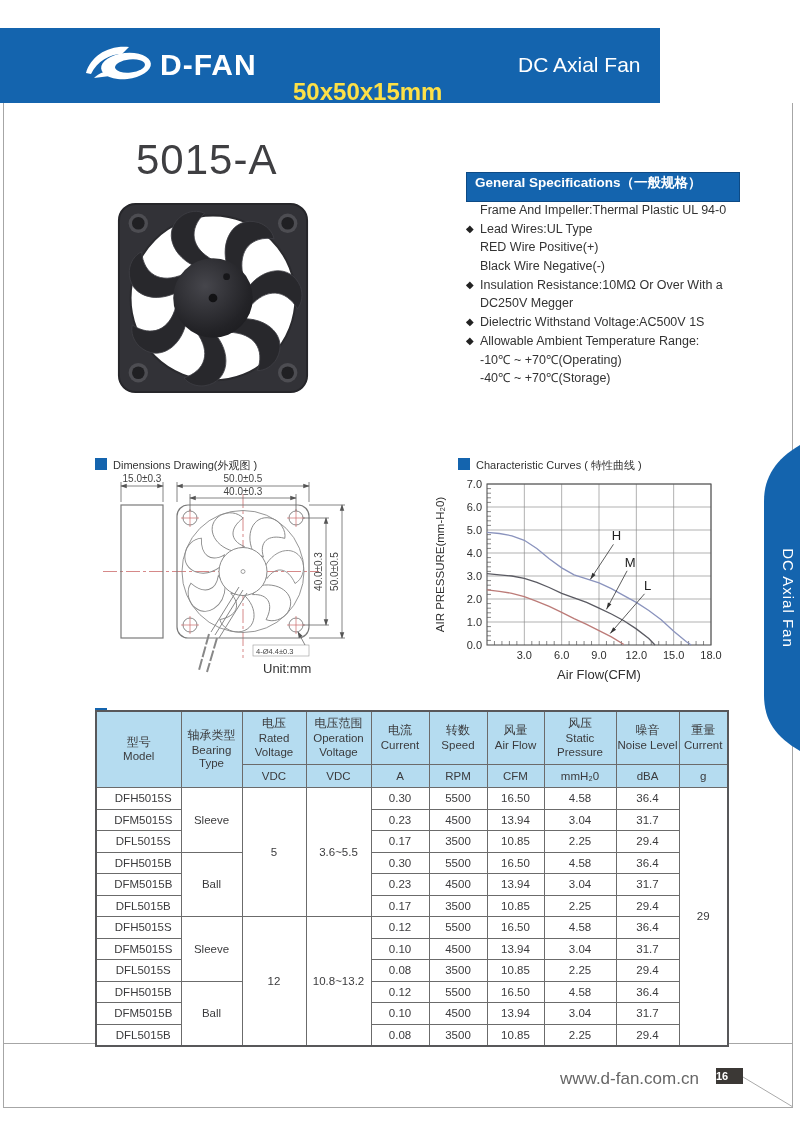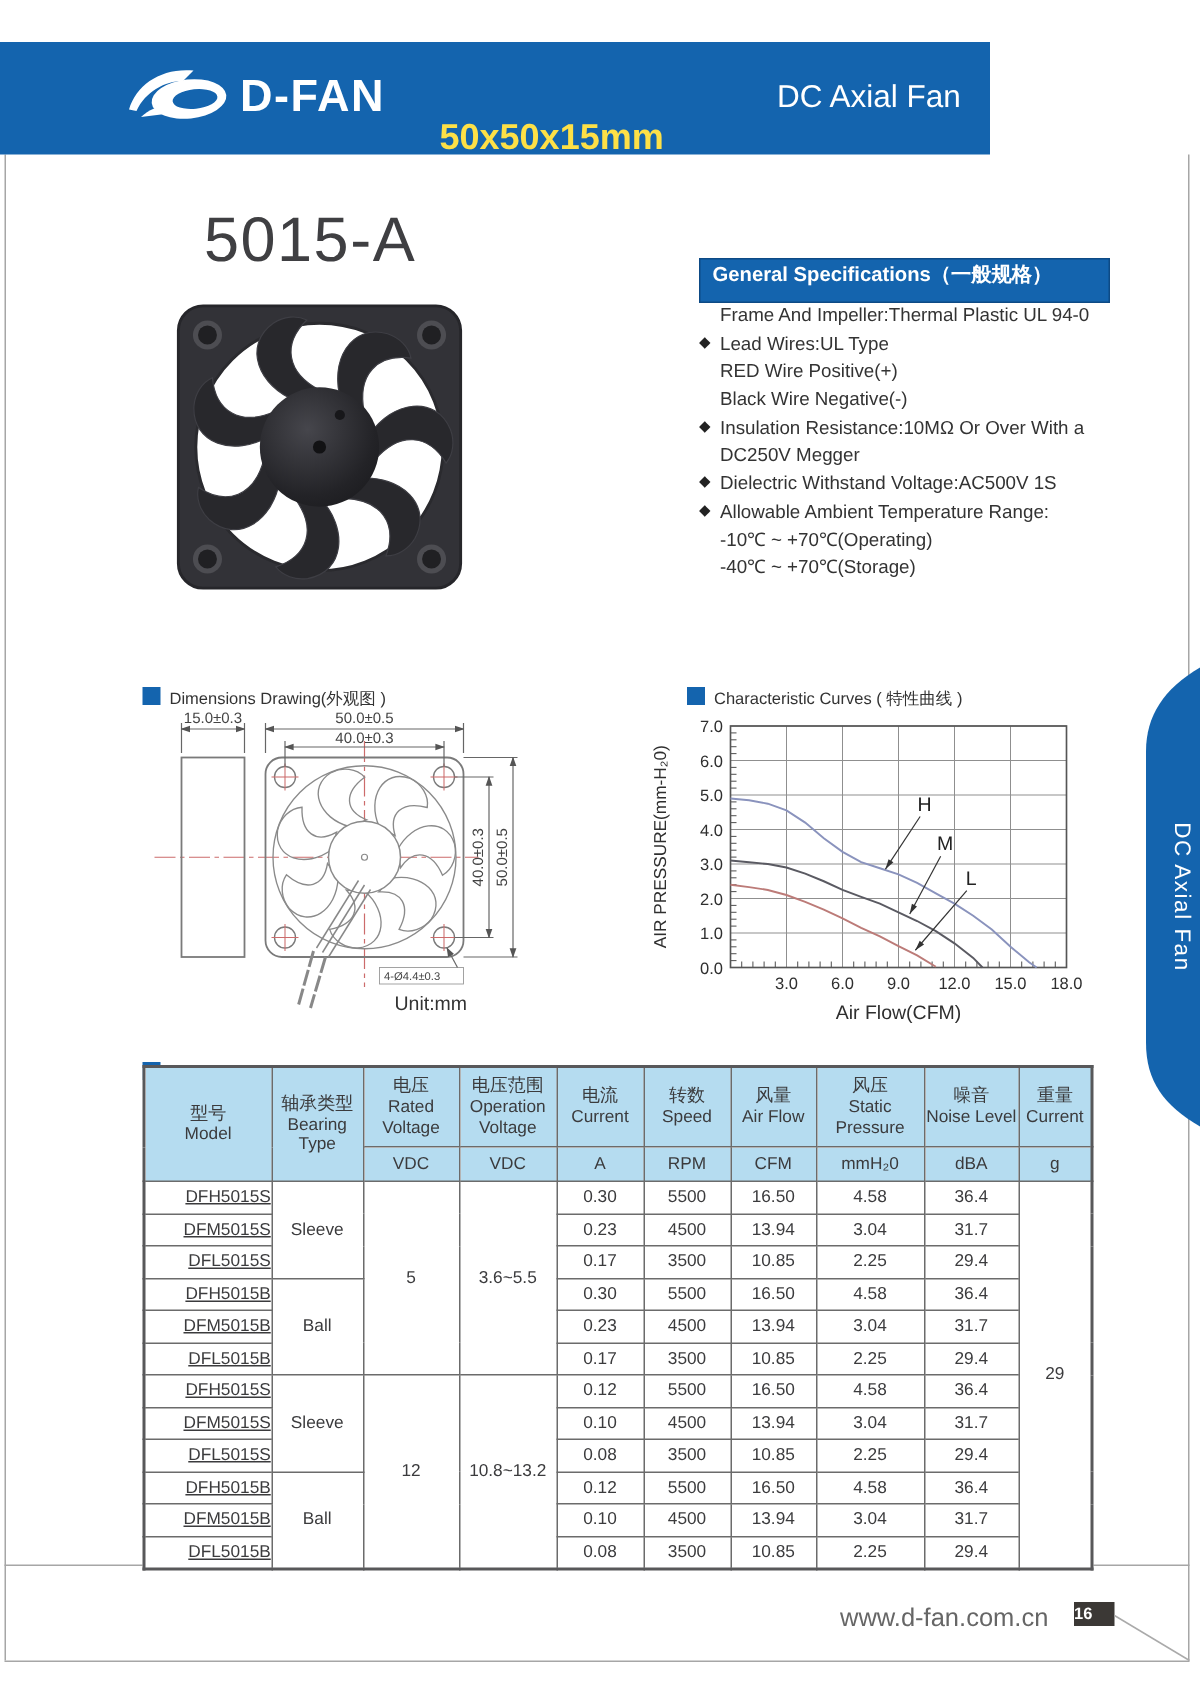--- a/index.html
+++ b/index.html
@@ -33,21 +33,21 @@
   
   .tbl-wrap{position:absolute;left:95px;top:710px;}
   table.spec{border-collapse:collapse;table-layout:fixed;background:#fff;}
   table.spec th,table.spec td{border:1px solid #6b6b6b;padding:0;text-align:center;
       font-size:11.5px;color:#3b3b3d;overflow:hidden;}
   table.spec{border:2px solid #58585a;}
   table.spec thead th{background:#b5dcf0;font-weight:normal;}
   table.spec thead tr.r1 th{height:52px;}
   table.spec thead tr.r2 th{height:22px;}
   table.spec tbody tr{height:21.5px;}
-  table.spec td.model{text-align:right;padding-left:9px;text-decoration:underline;}
+  table.spec td.model{text-align:center;padding-left:9px;}
   .zh{font-size:12px;display:block;line-height:1.3;}
   .en{font-size:11.5px;display:block;line-height:1.2;}
   
   .site{position:absolute;left:560px;top:1069px;width:150px;text-align:left;
         font-size:17px;color:#666;}
   .pagebox{position:absolute;left:716px;top:1068px;width:27px;height:16px;background:#3b3835;
            color:#fff;font-size:11px;font-weight:bold;text-align:left;line-height:16px;}
   
   .sidetab{position:absolute;left:750px;top:443px;}
   svg text{font-family:"Liberation Sans",sans-serif;}

